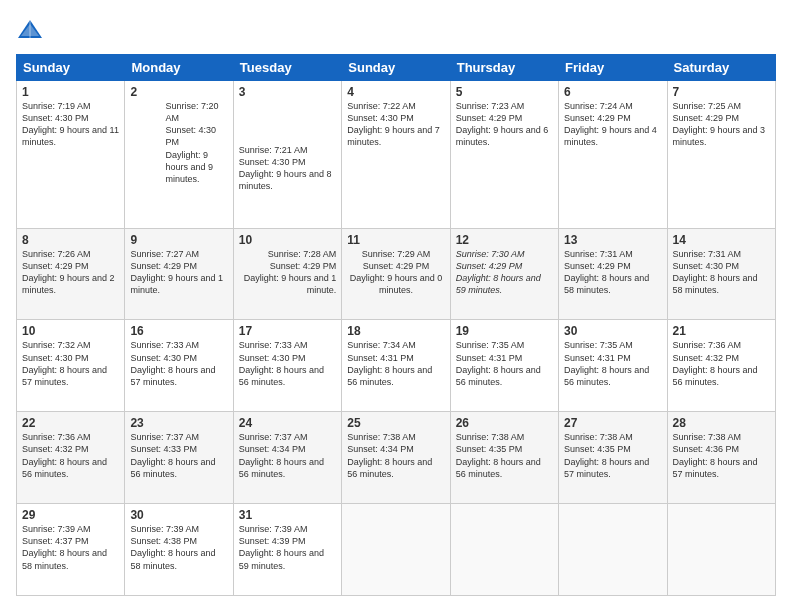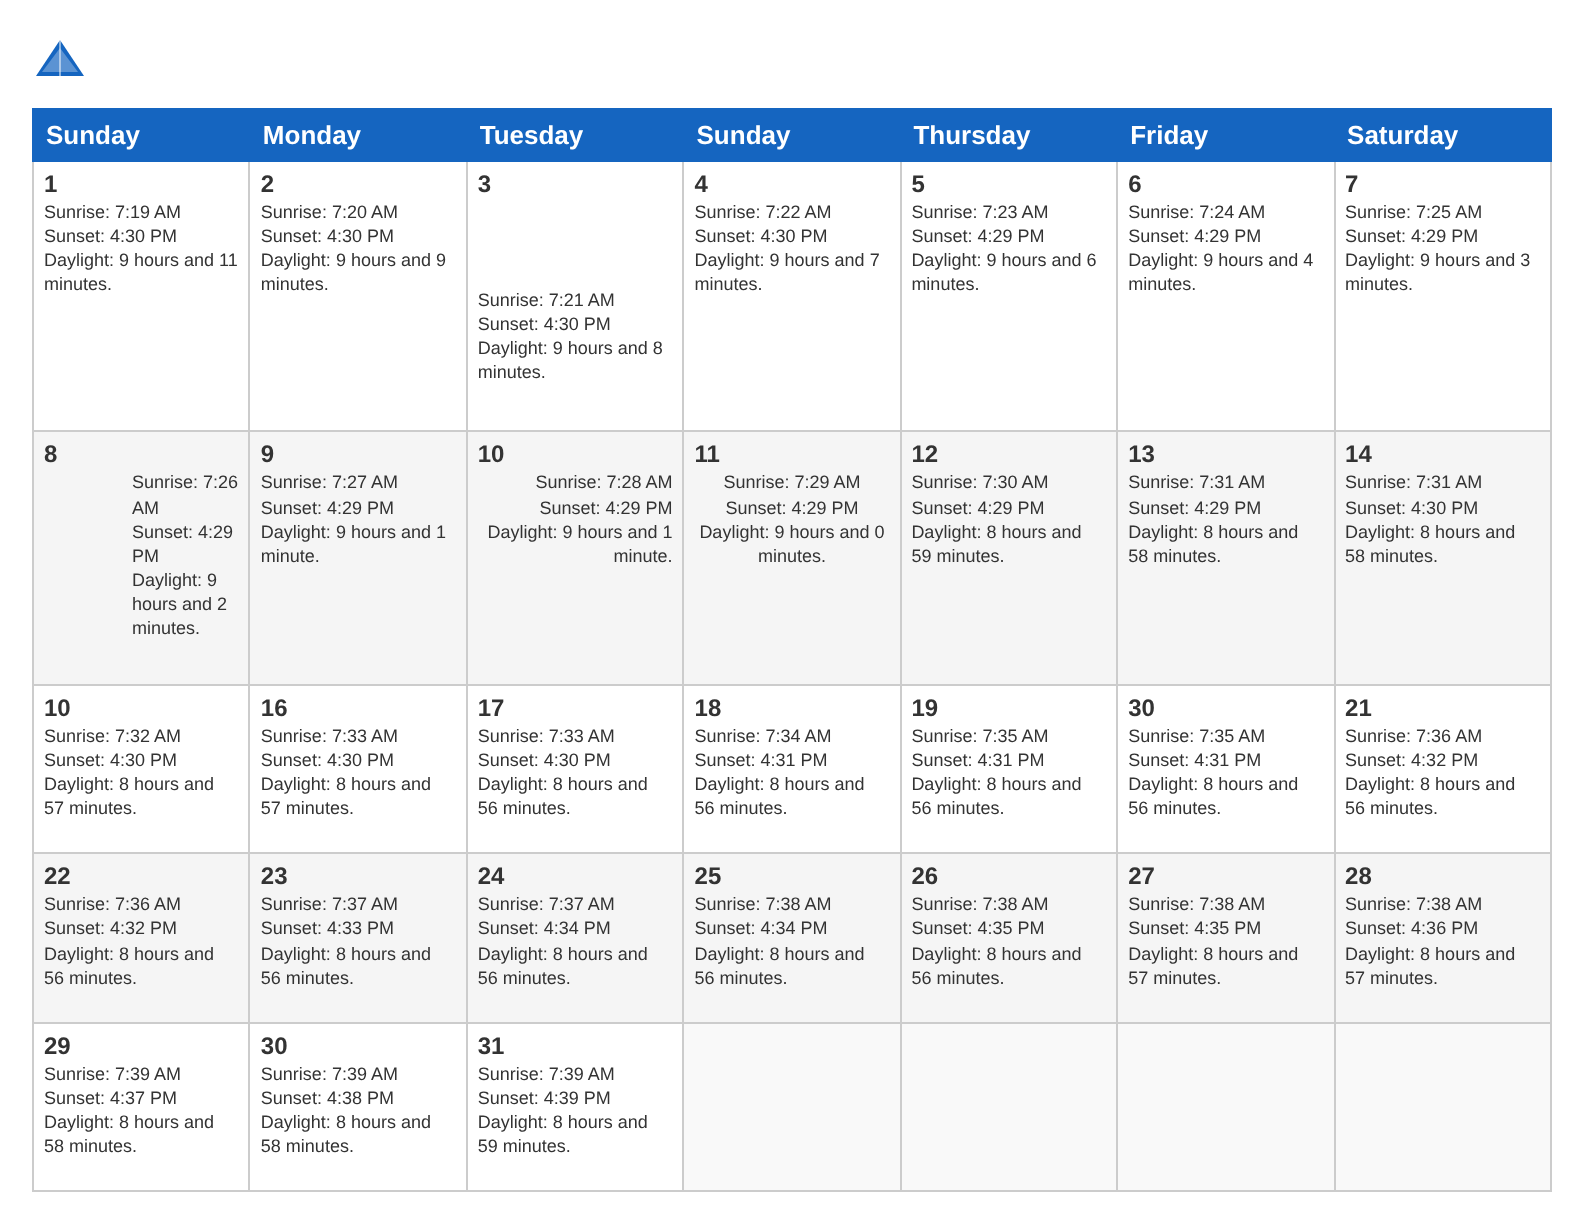--- a/index.html
+++ b/index.html
@@ -138,21 +138,21 @@
     <tbody id="calendar-body">
     <tr>
           <td>
             <span class="day-number">1</span>
             <div class="day-info" style="white-space: pre-line;">Sunrise: 7:19 AM
 Sunset: 4:30 PM
 Daylight: 9 hours and 11 minutes.</div>
           </td>
           <td>
             <span class="day-number">2</span>
-            <div class="day-info" style="white-space: pre-line;">Sunrise: 7:20 AM
+            <div class="day-info" style="white-space: pre-line; margin-left: 35px;">Sunrise: 7:20 AM
 Sunset: 4:30 PM
 Daylight: 9 hours and 9 minutes.</div>
           </td>
           <td>
             <span class="day-number">3</span>
             <div class="day-info" style="white-space: pre-line; margin-top: 45px;">Sunrise: 7:21 AM
 Sunset: 4:30 PM
 Daylight: 9 hours and 8 minutes.</div>
           </td>
           <td>
@@ -176,21 +176,21 @@
           <td>
             <span class="day-number">7</span>
             <div class="day-info" style="white-space: pre-line;">Sunrise: 7:25 AM
 Sunset: 4:29 PM
 Daylight: 9 hours and 3 minutes.</div>
           </td>
         </tr>
         <tr>
           <td>
             <span class="day-number">8</span>
-            <div class="day-info" style="white-space: pre-line; margin-left: 44px;">Sunrise: 7:26 AM
+            <div class="day-info" style="white-space: pre-line;">Sunrise: 7:26 AM
 Sunset: 4:29 PM
 Daylight: 9 hours and 2 minutes.</div>
           </td>
           <td>
             <span class="day-number">9</span>
             <div class="day-info" style="white-space: pre-line;">Sunrise: 7:27 AM
 Sunset: 4:29 PM
 Daylight: 9 hours and 1 minute.</div>
           </td>
           <td>
@@ -200,21 +200,21 @@
 Daylight: 9 hours and 1 minute.</div>
           </td>
           <td>
             <span class="day-number">11</span>
             <div class="day-info" style="white-space: pre-line; text-align: center;">Sunrise: 7:29 AM
 Sunset: 4:29 PM
 Daylight: 9 hours and 0 minutes.</div>
           </td>
           <td>
             <span class="day-number">12</span>
-            <div class="day-info" style="white-space: pre-line;">Sunrise: 7:30 AM
+            <div class="day-info" style="white-space: pre-line; font-style: italic;">Sunrise: 7:30 AM
 Sunset: 4:29 PM
 Daylight: 8 hours and 59 minutes.</div>
           </td>
           <td>
             <span class="day-number">13</span>
             <div class="day-info" style="white-space: pre-line;">Sunrise: 7:31 AM
 Sunset: 4:29 PM
 Daylight: 8 hours and 58 minutes.</div>
           </td>
           <td>

